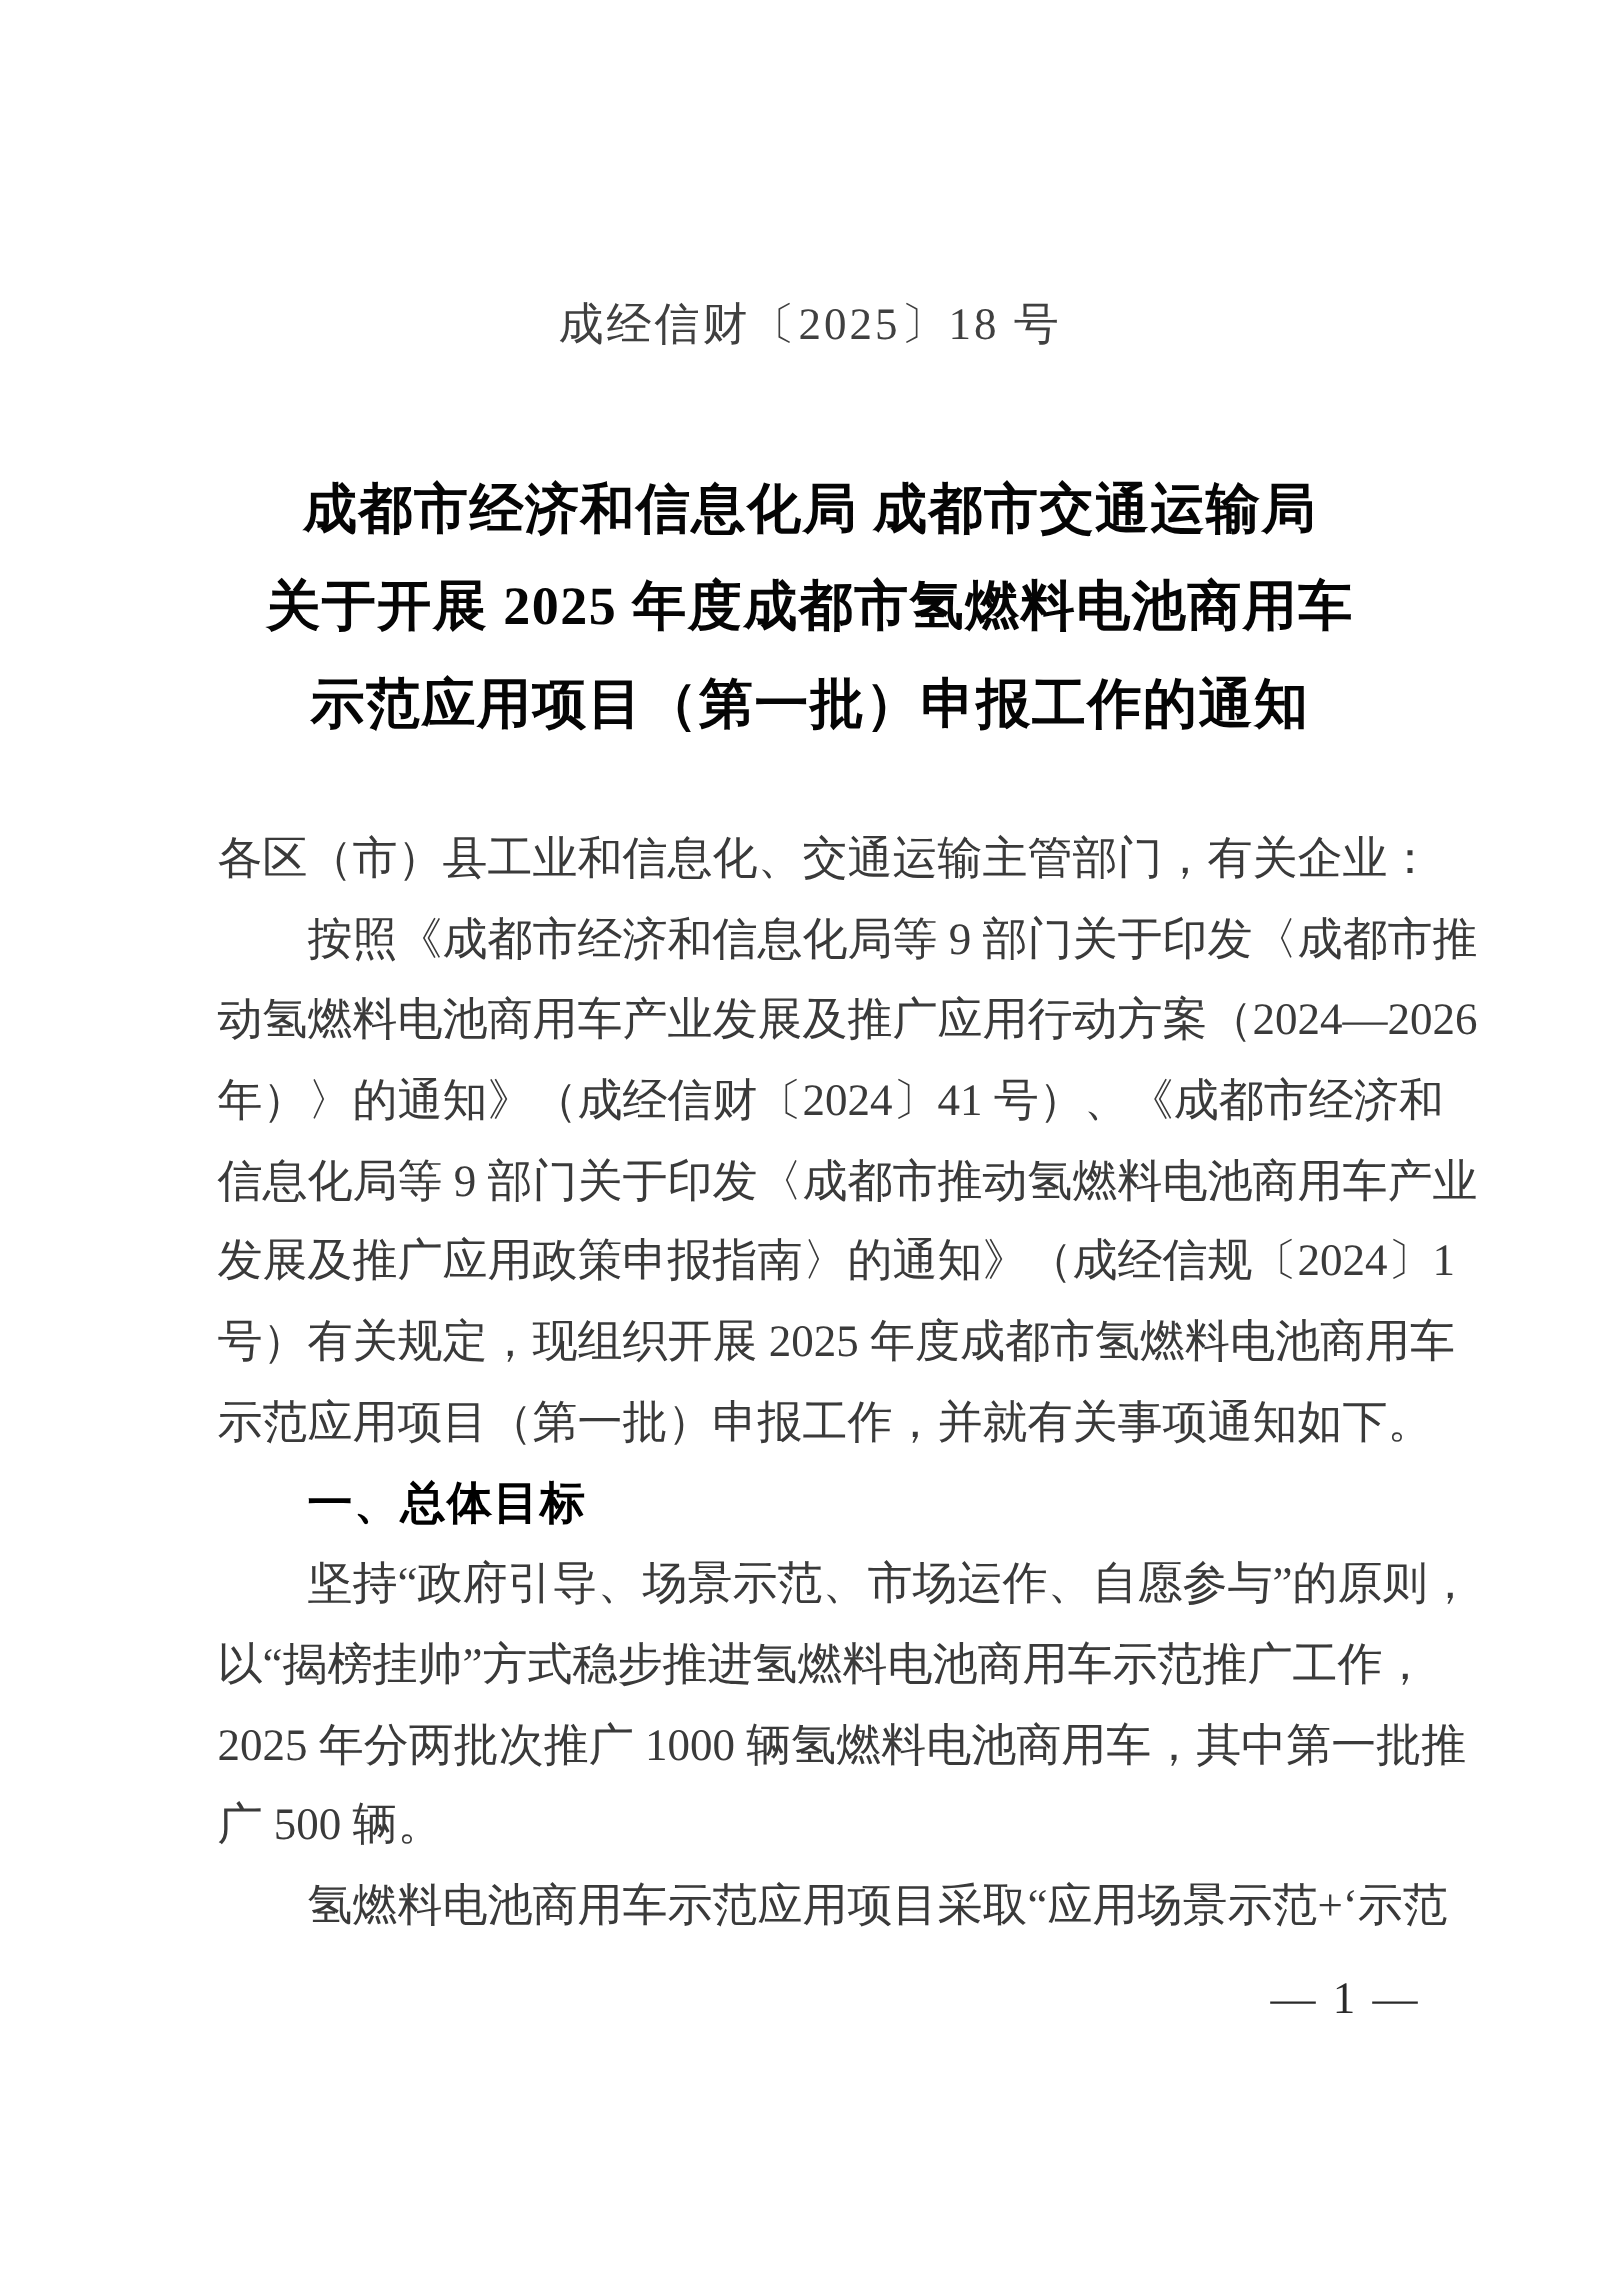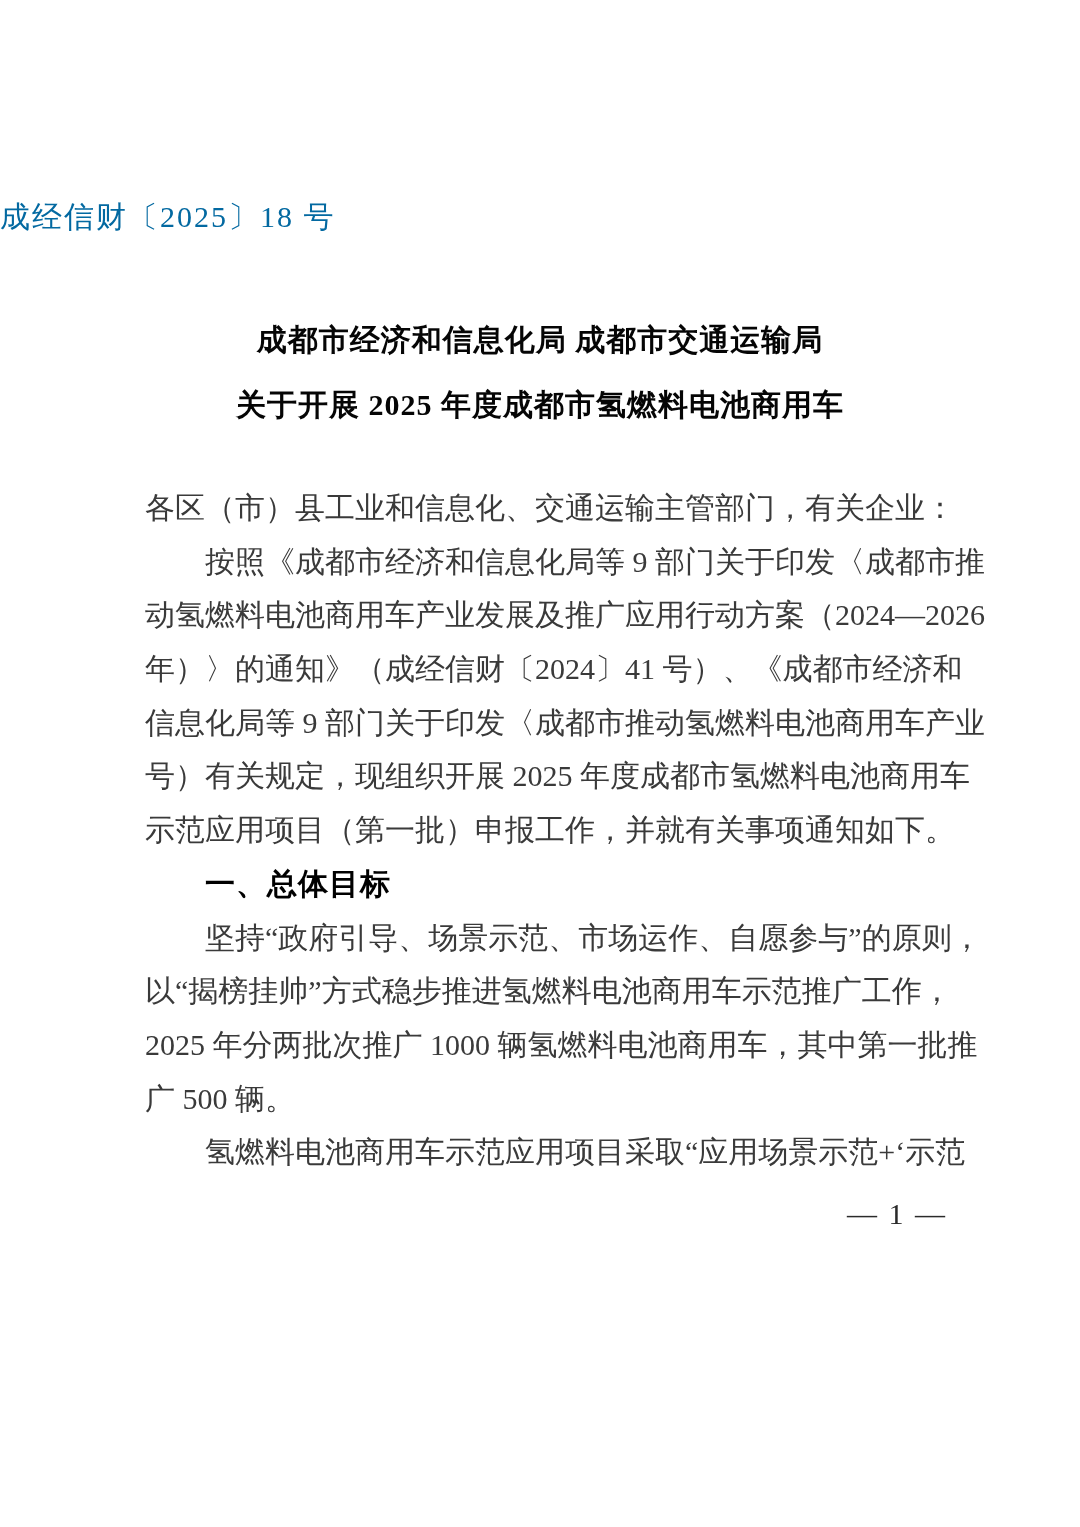--- a/index.html
+++ b/index.html
@@ -12,29 +12,29 @@
     width: 1080px;
     height: 1527px;
     margin: 0 auto;
     background: #ffffff;
     overflow: hidden;
     font-family: "Liberation Serif", "DejaVu Serif", serif;
     color: #343434;
   }
   .doc-number {
     padding-top: 197px;
-    text-align: left;
+    text-align: center;
     font-size: 30px;
     line-height: 40px;
     letter-spacing: 2px;
-    color: #0369a1;
+    color: #404040;
   }
   .title {
     margin: 70px 70px 0 70px;
-    font-size: 30px;
+    font-size: 36px;
     font-weight: 700;
     line-height: 65px;
     text-align: center;
     color: #050505;
     letter-spacing: 1px;
   }
   .body-text {
     margin: 44px 145px 0 145px;
     font-size: 30px;
     color: #3a3a3a;
@@ -70,28 +70,30 @@
 </head>
 <body>
 
 <div class="page">
 
   <div class="doc-number">成经信财〔2025〕18 号</div>
 
   <div class="title">
     <div class="title-line">成都市经济和信息化局 成都市交通运输局</div>
     <div class="title-line">关于开展 2025 年度成都市氢燃料电池商用车</div>
+    <div class="title-line">示范应用项目（第一批）申报工作的通知</div>
   </div>
 
   <div class="body-text">
     <div class="line justify">各区（市）县工业和信息化、交通运输主管部门，有关企业：</div>
     <div class="line justify indent">按照《成都市经济和信息化局等 9 部门关于印发〈成都市推</div>
     <div class="line justify">动氢燃料电池商用车产业发展及推广应用行动方案（2024—2026</div>
     <div class="line justify">年）〉的通知》（成经信财〔2024〕41 号）、《成都市经济和</div>
     <div class="line justify">信息化局等 9 部门关于印发〈成都市推动氢燃料电池商用车产业</div>
+    <div class="line justify">发展及推广应用政策申报指南〉的通知》（成经信规〔2024〕1</div>
     <div class="line justify">号）有关规定，现组织开展 2025 年度成都市氢燃料电池商用车</div>
     <div class="line justify">示范应用项目（第一批）申报工作，并就有关事项通知如下。</div>
     <div class="line heading indent">一、总体目标</div>
     <div class="line justify indent">坚持“政府引导、场景示范、市场运作、自愿参与”的原则，</div>
     <div class="line justify">以“揭榜挂帅”方式稳步推进氢燃料电池商用车示范推广工作，</div>
     <div class="line justify">2025 年分两批次推广 1000 辆氢燃料电池商用车，其中第一批推</div>
     <div class="line">广 500 辆。</div>
     <div class="line justify indent">氢燃料电池商用车示范应用项目采取“应用场景示范+‘示范</div>
   </div>
 

